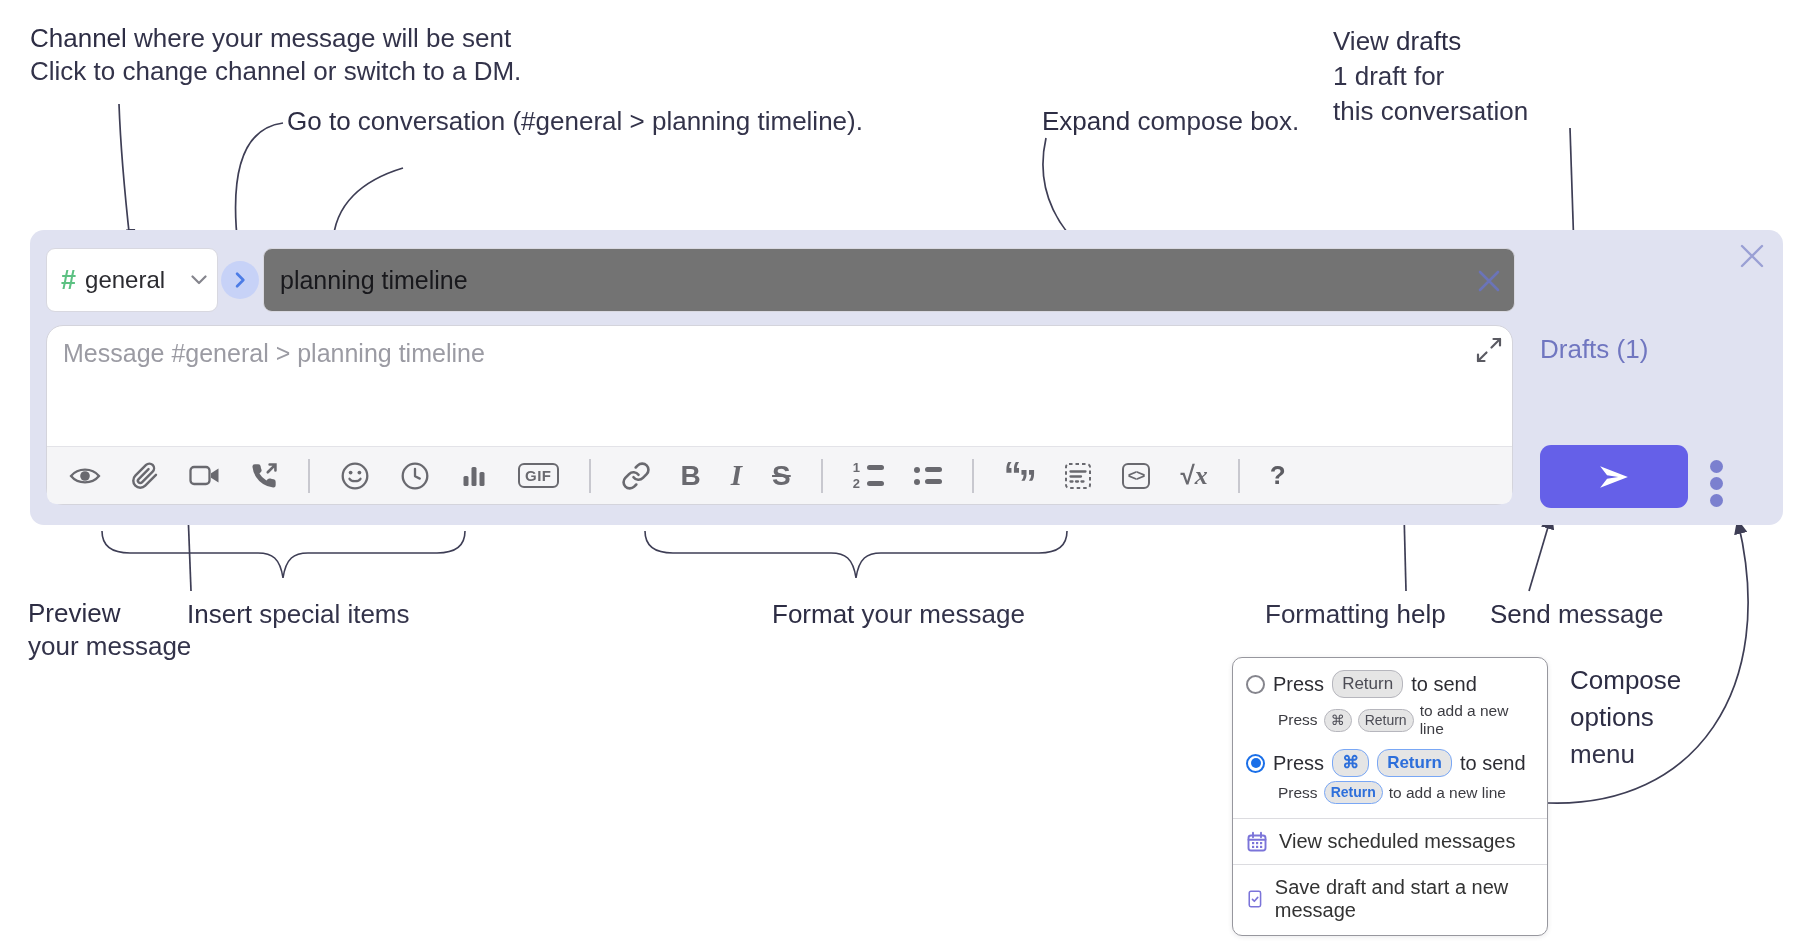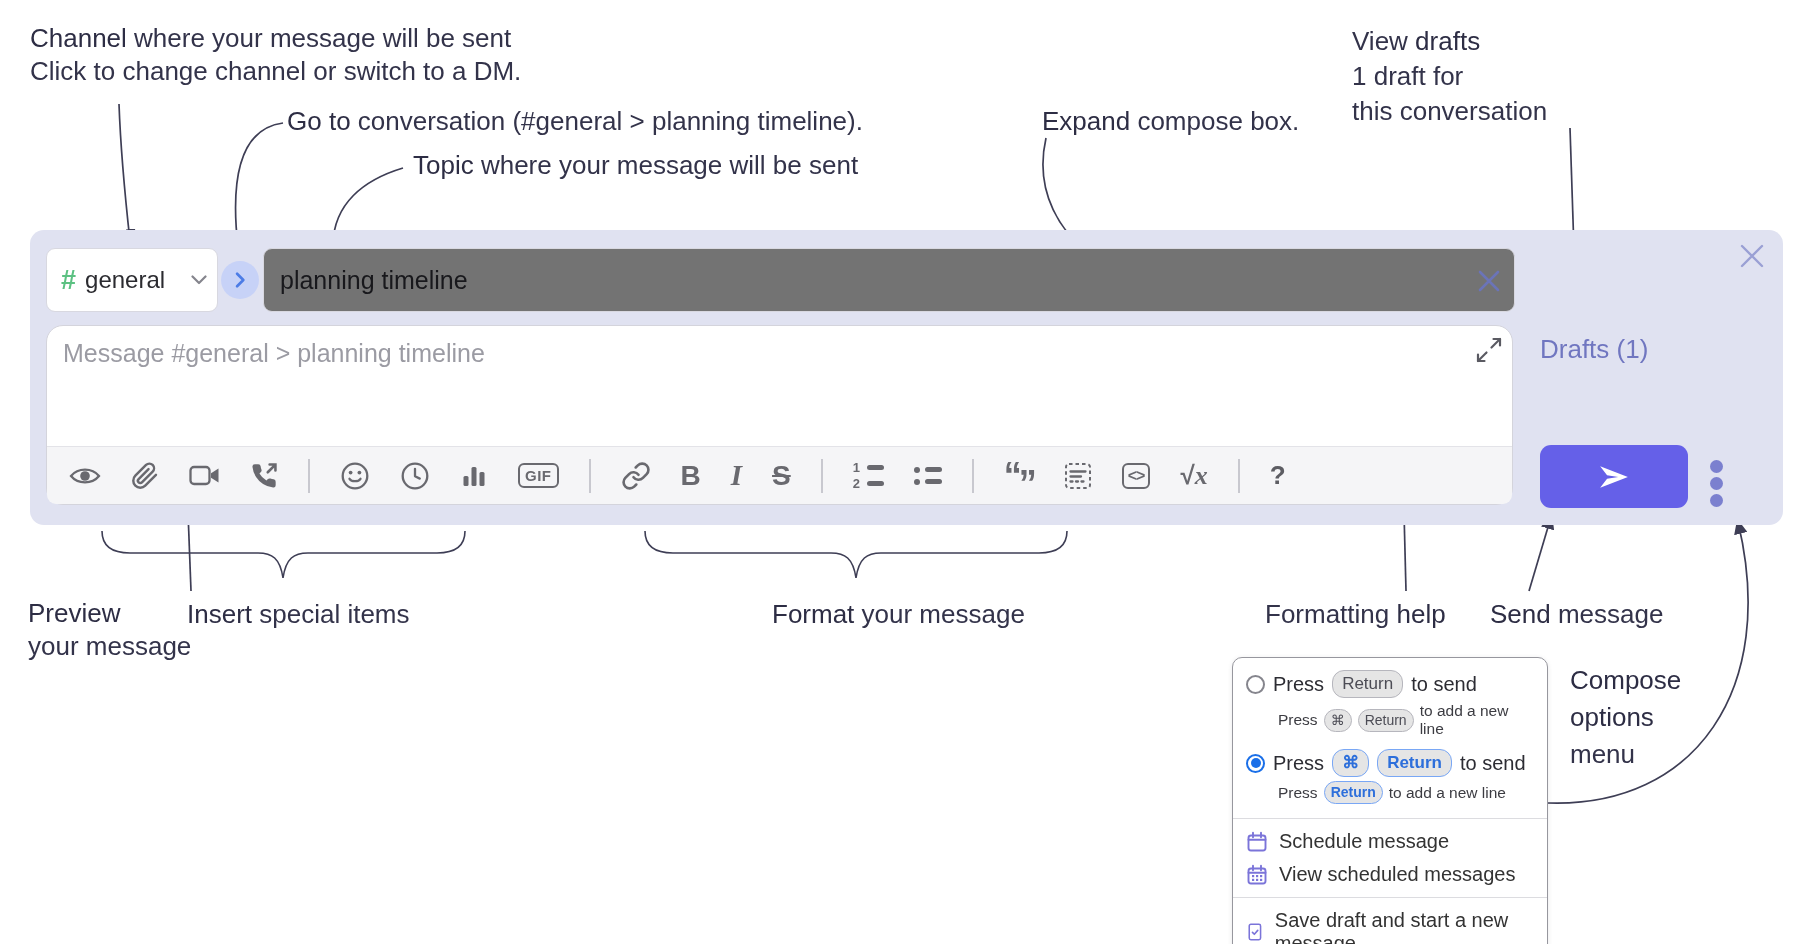--- a/index.html
+++ b/index.html
@@ -108,29 +108,26 @@
 
   <div class="abs ann" style="left:30px;top:22px;">
     <div><b>Channel</b><span> where your message will be sent</span></div>
     <div class="it">Click to change channel or switch to a DM.</div>
   </div>
 
   <div class="abs ann" style="left:287px;top:105px;">
     <b>Go to</b><span> conversation (#general &gt; planning timeline).</span>
   </div>
 
-  <div class="abs ann" style="left:413px;top:149px;">
-    <b>Topic</b><span> where your message will be sent</span>
-  </div>
 
   <div class="abs ann" style="left:1042px;top:105px;">
     <b>Expand</b><span> compose box.</span>
   </div>
 
-  <div class="abs ann" style="left:1333px;top:24px;line-height:35px;margin-left:19px;">
+  <div class="abs ann" style="left:1333px;top:24px;line-height:35px;">
     <div><span>View </span><b>drafts</b></div>
     <div class="it">1 draft for</div>
     <div class="it">this conversation</div>
   </div>
 
   <div class="abs" id="compose">
 
     <div class="abs chanbox">
       <span class="hash">#</span>
       <span class="channame">general</span>
@@ -357,27 +354,20 @@
       <span>to send</span>
     </div>
     <div class="psub">
       <span>Press</span>
       <span class="key sm blue">Return</span>
       <span>to add a new line</span>
     </div>
 
     <div class="pdiv"></div>
 
-    <div class="pitem">
-      <svg width="22" height="22" viewBox="0 0 22 22">
-        <rect x="2.5" y="4.5" width="17" height="15" rx="2.5" fill="none" stroke="#7b74d9" stroke-width="1.9"></rect>
-        <path d="M7 1.8 V6.2 M15 1.8 V6.2 M2.5 8.7 H19.5" stroke="#7b74d9" stroke-width="1.9" fill="none" stroke-linecap="round"></path>
-      </svg>
-      <span>Schedule message</span>
-    </div>
 
     <div class="pitem">
       <svg width="22" height="22" viewBox="0 0 22 22">
         <rect x="2.5" y="4.5" width="17" height="15" rx="2.5" fill="none" stroke="#7b74d9" stroke-width="1.9"></rect>
         <path d="M7 1.8 V6.2 M15 1.8 V6.2 M2.5 8.7 H19.5" stroke="#7b74d9" stroke-width="1.9" fill="none" stroke-linecap="round"></path>
         <g fill="#7b74d9">
             <rect x="6" y="11" width="2.2" height="2.2"></rect>
             <rect x="10" y="11" width="2.2" height="2.2"></rect>
             <rect x="14" y="11" width="2.2" height="2.2"></rect>
             <rect x="6" y="14.8" width="2.2" height="2.2"></rect>

